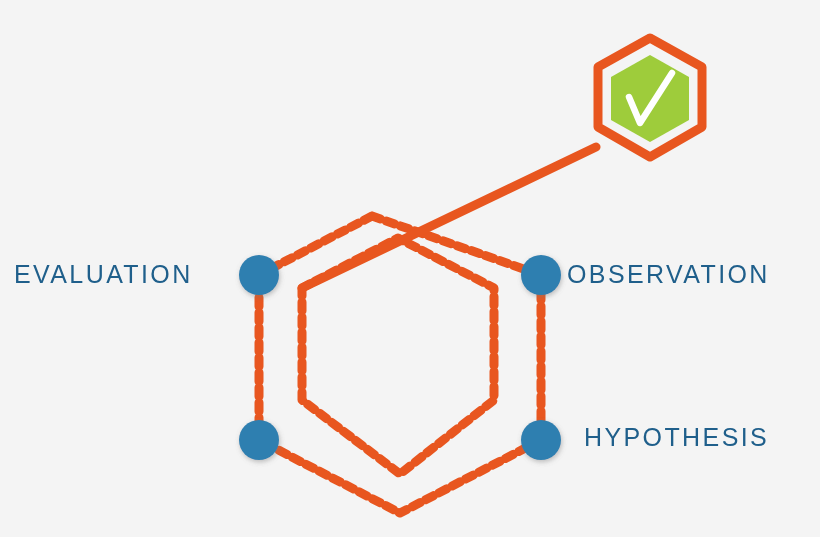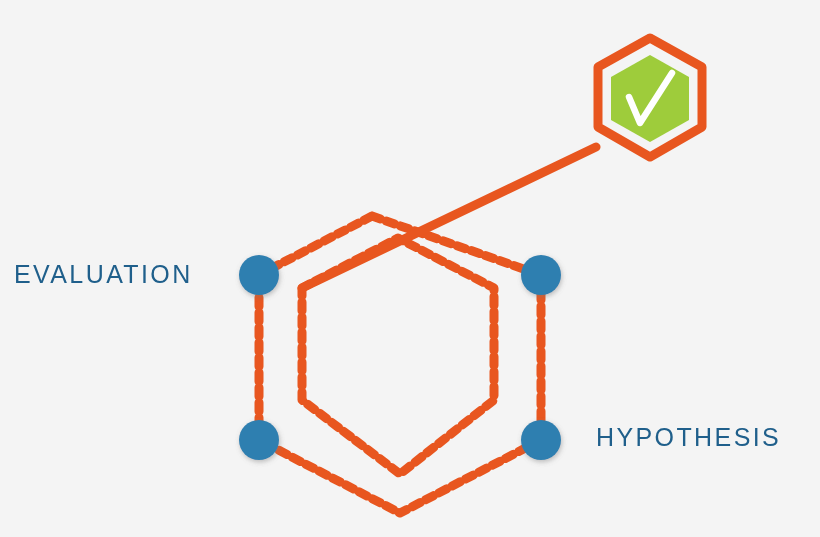--- a/index.html
+++ b/index.html
@@ -46,21 +46,21 @@
   }
   #label-observation {
     left: 567px;
     top: 262px;
   }
   #label-experiment {
     left: 6px;
     top: 425px;
   }
   #label-hypothesis {
-    left: 596px;
+    left: 584px;
     top: 425px;
   }
 </style>
 </head>
 <body>
 
 <div id="stage">
 
   <svg id="diagram-svg" viewBox="0 0 820 537" xmlns="http://www.w3.org/2000/svg">
 
@@ -83,17 +83,18 @@
     <path d="M 629,97 L 640,123 L 672,73" fill="none" stroke="#ffffff" stroke-width="6.5" stroke-linecap="round" stroke-linejoin="round"></path>
 
     <circle cx="259" cy="275" r="20" fill="#2e7fb0" filter="url(#node-shadow)"></circle>
     <circle cx="541" cy="275" r="20" fill="#2e7fb0" filter="url(#node-shadow)"></circle>
     <circle cx="259" cy="440" r="20" fill="#2e7fb0" filter="url(#node-shadow)"></circle>
     <circle cx="541" cy="440" r="20" fill="#2e7fb0" filter="url(#node-shadow)"></circle>
   </svg>
 
   <div class="node-label" id="label-evaluation">EVALUATION</div>
 
+  <div class="node-label" id="label-observation">OBSERVATION</div>
 
 
   <div class="node-label" id="label-hypothesis">HYPOTHESIS</div>
 
 </div>
 
 </body></html>

